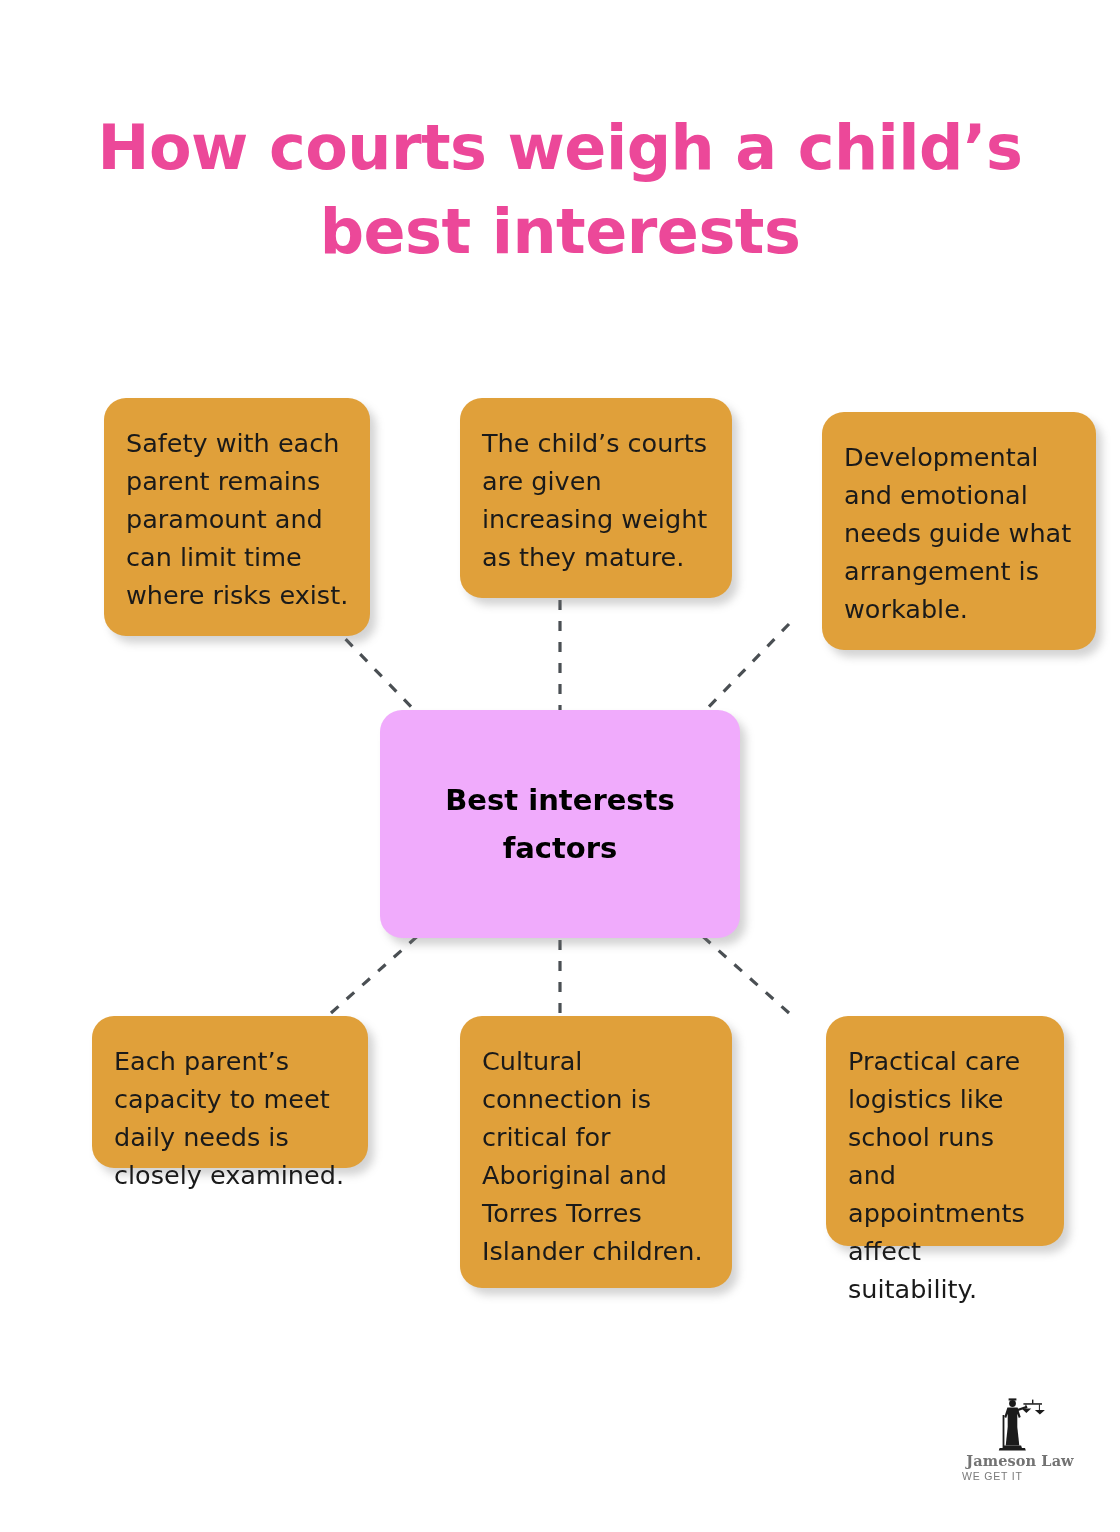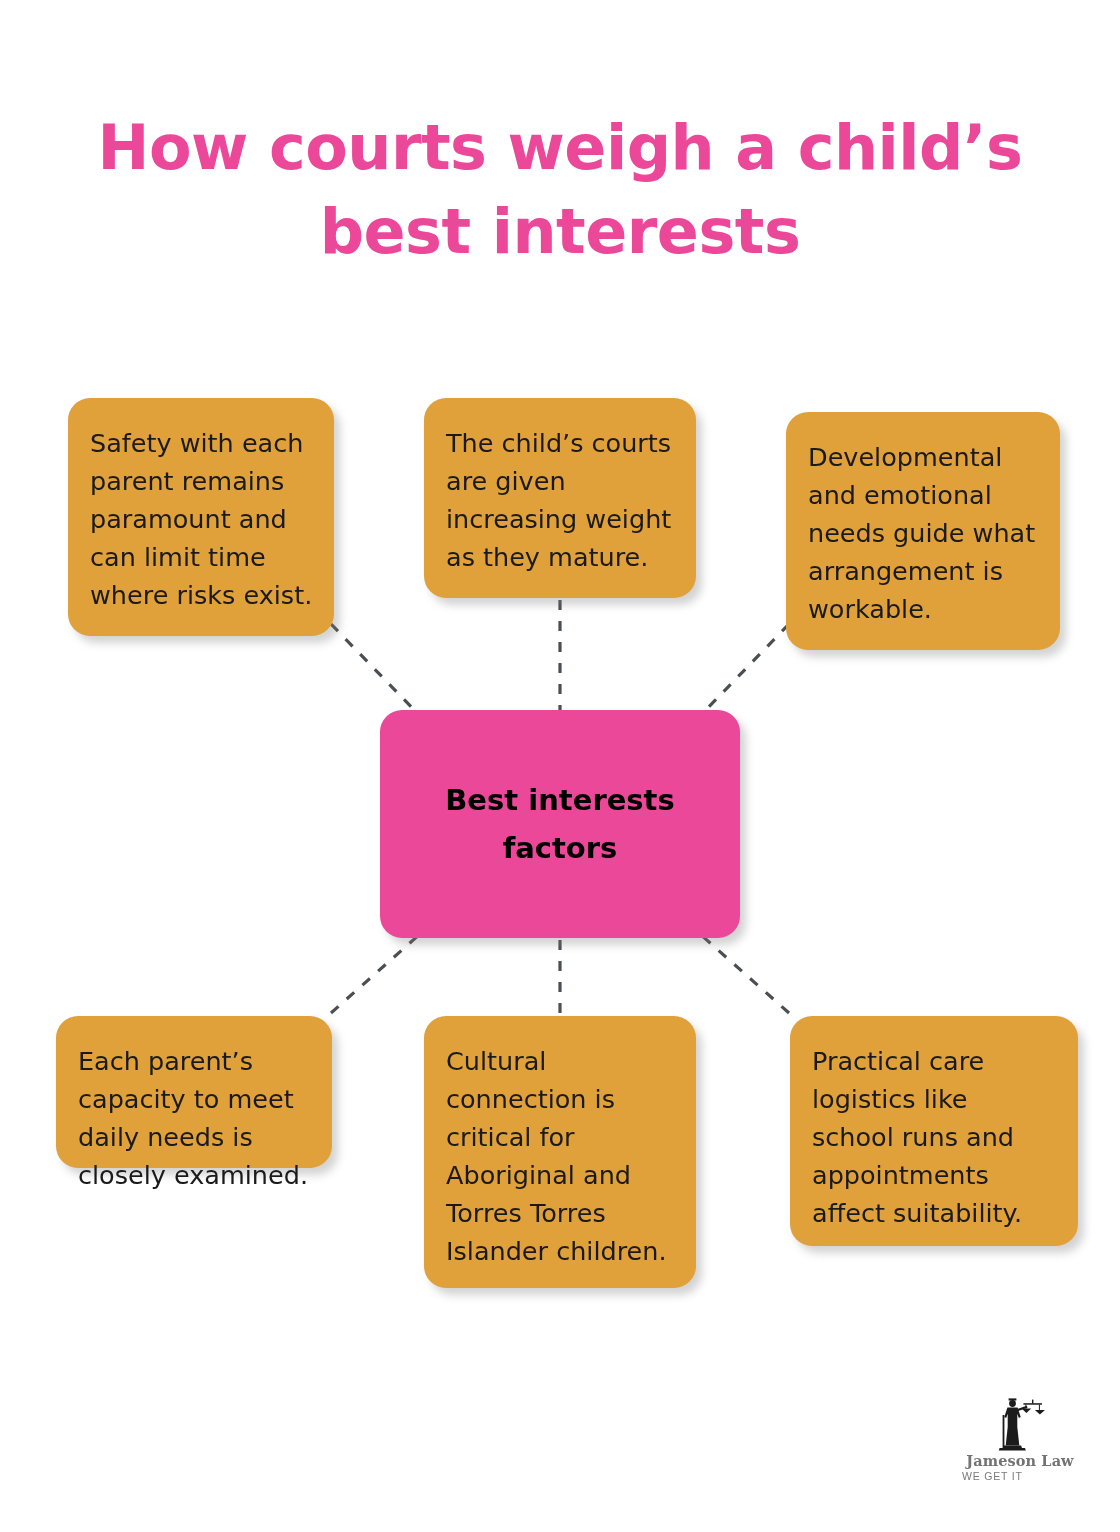--- a/index.html
+++ b/index.html
@@ -45,37 +45,38 @@
 
   
   .node {
     position: absolute;
     border-radius: 22px;
     box-shadow: 6px 7px 9px rgba(120, 120, 120, 0.33);
   }
 
   .node-factor {
     background: #E0A03A;
+    margin-left: 36px;
   }
 
   .node-text {
     position: absolute;
     left: 22px;
     right: 16px;
     top: 26px;
     font-family: "DejaVu Sans", sans-serif;
     font-size: 25.5px;
     line-height: 38px;
     color: #1a1a1a;
     white-space: pre-line;
   }
 
   
   #hub {
-    background: #ec4899;
+    background: #f0abfc;
   }
 
   #hub-text {
     position: absolute;
     left: 0;
     right: 0;
     top: 0;
     bottom: 0;
     display: flex;
     align-items: center;
@@ -186,21 +187,21 @@
 
   <div class="node node-factor" style="left:424px; top:1016px; width:272px; height:272px;">
     <div class="node-text">Cultural
 connection is
 critical for
 Aboriginal and
 Torres Torres
 Islander children.</div>
   </div>
 
-  <div class="node node-factor" style="left:790px; top:1016px; width:288px; height:230px;">
+  <div class="node node-factor" style="left:790px; top:1016px; width:238px; height:230px;">
     <div class="node-text">Practical care
 logistics like
 school runs and
 appointments
 affect suitability.</div>
   </div>
 
   <div id="logo">
     <svg id="logo-mark" viewBox="0 0 58 62" xmlns="http://www.w3.org/2000/svg">
       <g fill="#1b1b1b">

